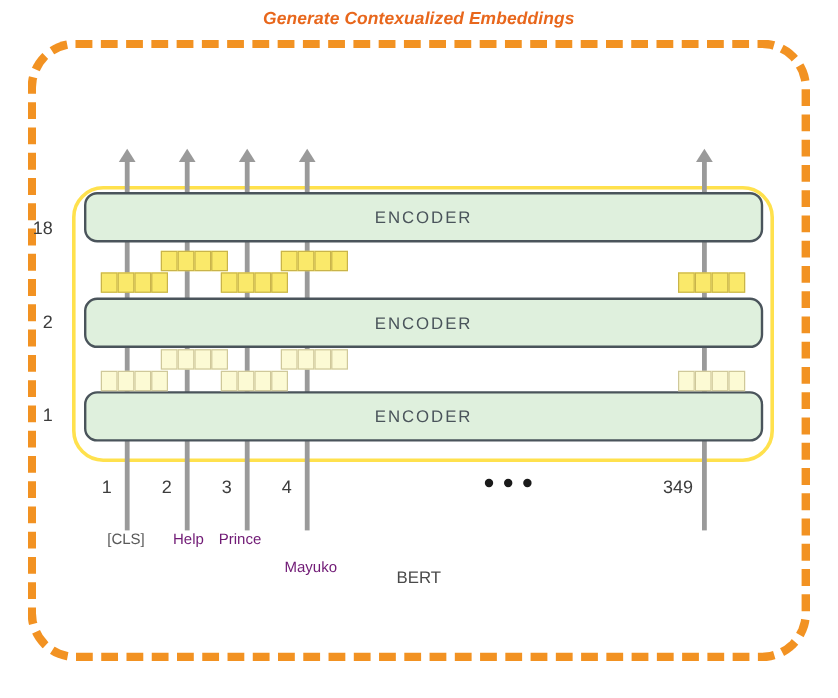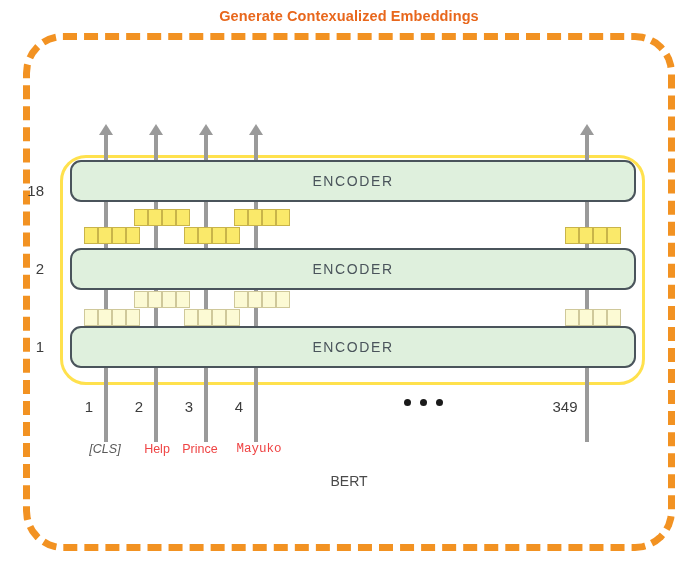--- a/index.html
+++ b/index.html
@@ -25,20 +25,21 @@
   .title {
     position: absolute;
     left: 0;
     top: 8px;
     width: 698px;
     text-align: center;
     font-size: 14.5px;
     font-weight: bold;
     color: #E8671C;
     letter-spacing: 0.1px;
+    font-style: italic;
   }
 
   
   .dashed-frame {
     position: absolute;
     left: 23px;
     top: 33px;
     width: 652px;
     height: 518px;
     border: 7px dashed #F29222;
@@ -155,21 +156,21 @@
   }
 
   
   .token {
     position: absolute;
     font-size: 12.5px;
     text-align: center;
     font-family: "Liberation Sans", sans-serif;
   }
   .token.cls  { color: #595959; }
-  .token.word { color: #ef4444; }
+  .token.word { color: #701a75; }
 
   
   .ellipsis {
     position: absolute;
     left: 404px;
     top: 399px;
     display: flex;
     gap: 9px;
   }
   .ellipsis .dot {
@@ -315,20 +316,20 @@
   <div class="pos-num" style="left:178px; top:398px; width:22px;">3</div>
   <div class="pos-num" style="left:228px; top:398px; width:22px;">4</div>
   <div class="pos-num" style="left:548px; top:398px; width:34px;">349</div>
 
   <div class="ellipsis">
     <div class="dot"></div>
     <div class="dot"></div>
     <div class="dot"></div>
   </div>
 
-  <div class="token cls" style="left:74px;  top:442px; width:62px;font-style:italic;">[CLS]</div>
+  <div class="token cls" style="left:74px;  top:442px; width:62px;">[CLS]</div>
   <div class="token word" style="left:127px; top:442px; width:60px;">Help</div>
   <div class="token word" style="left:164px; top:442px; width:72px;">Prince</div>
-  <div class="token word" style="left:221px; top:442px; width:76px;font-family:Liberation Mono, monospace;">Mayuko</div>
+  <div class="token word" style="left:221px; top:466px; width:76px;">Mayuko</div>
 
   <div class="bert-label">BERT</div>
 
 </div>
 
 </body></html>

